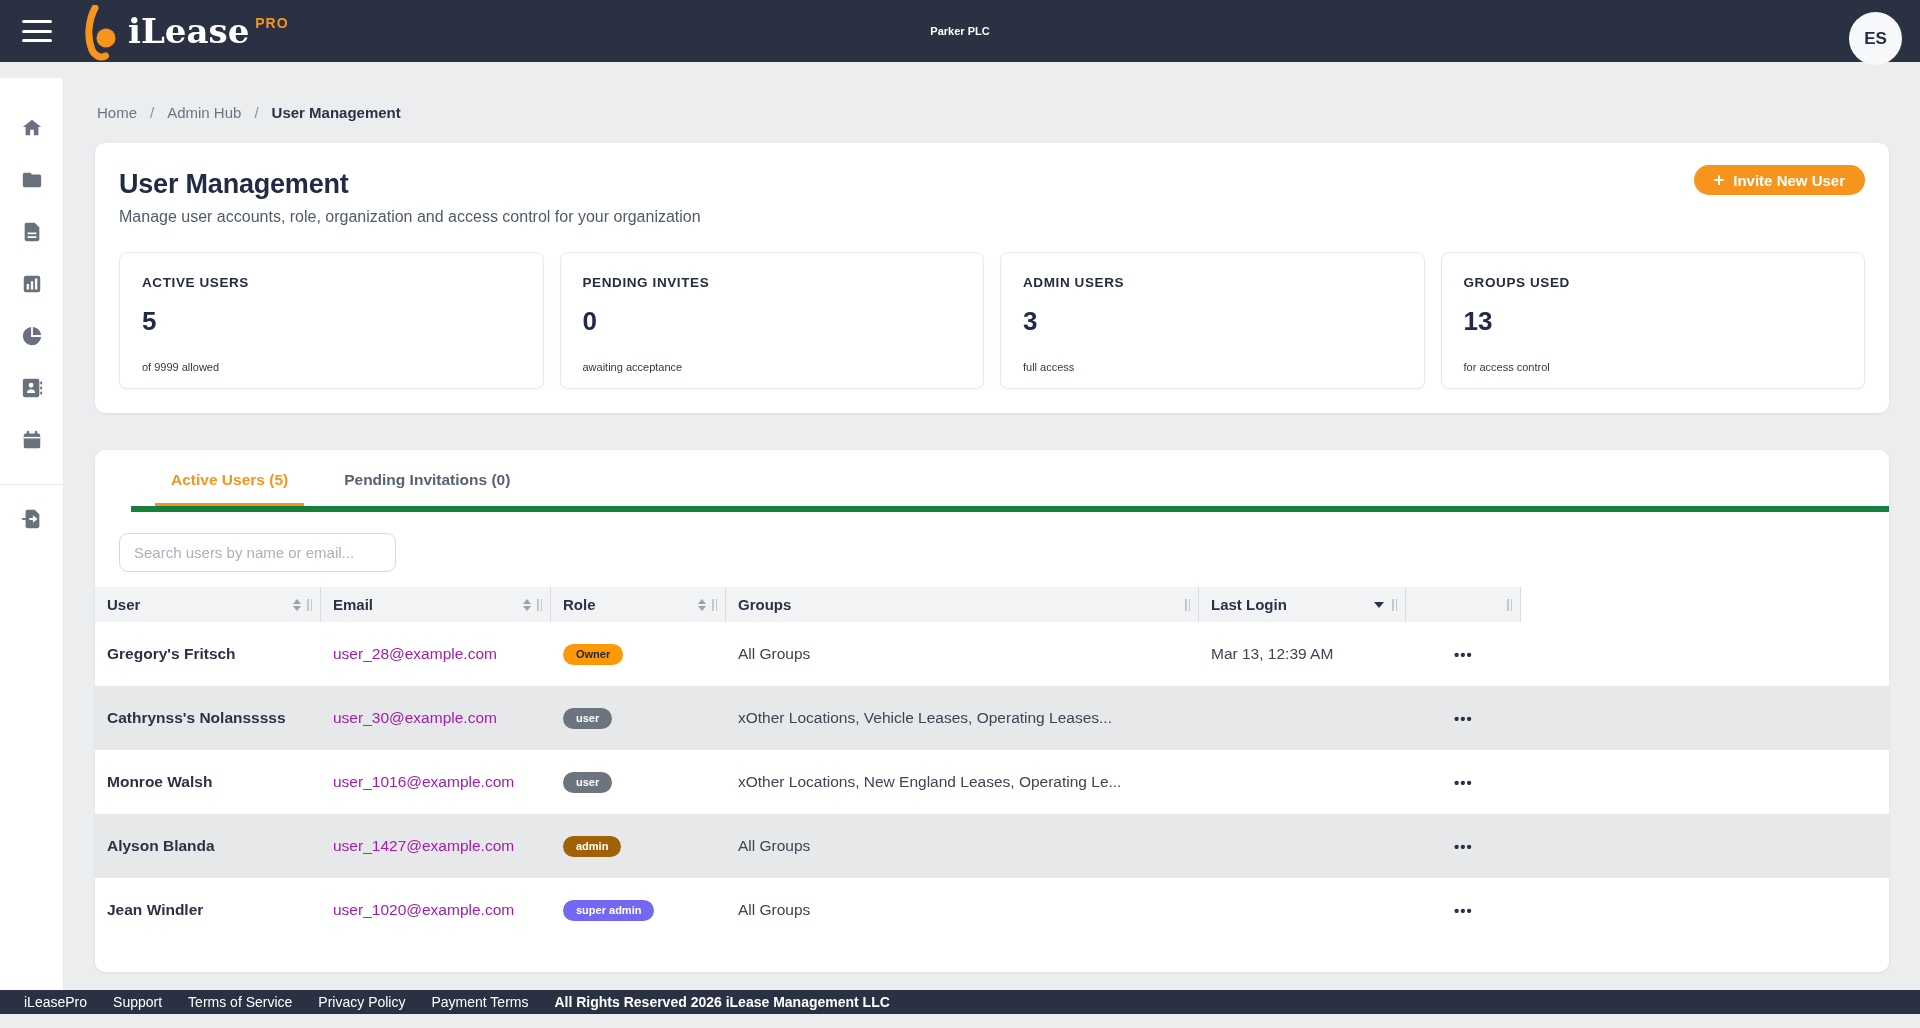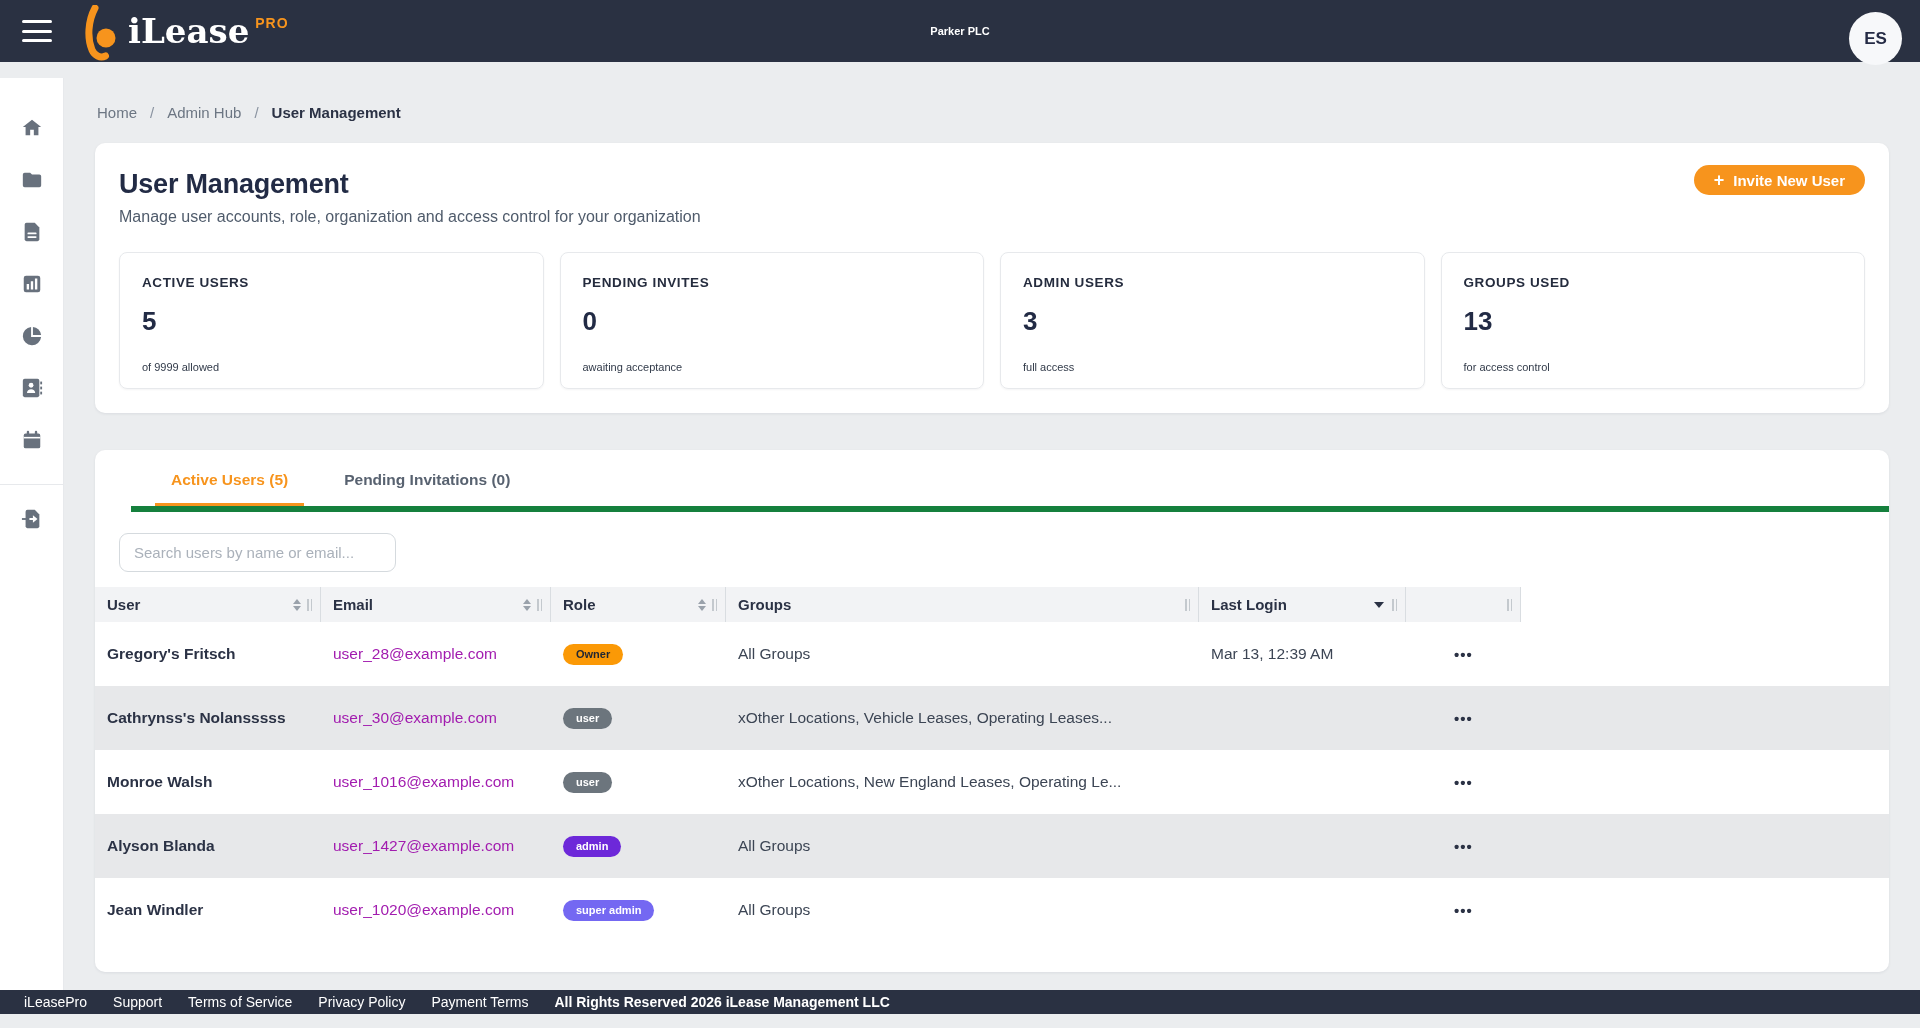--- a/index.html
+++ b/index.html
@@ -101,21 +101,21 @@
   .td-email { color:#a21caf; }
   .td-groups, .td-login { color:#3c4554; }
   .td-actions { display:flex; justify-content:center; }
   .row-menu { border:none; background:transparent; color:#2b3245; font-size:15px;
     font-weight:700; letter-spacing:1px; cursor:pointer; line-height:1; }
 
   .badge { display:inline-block; font-size:11px; font-weight:700; padding:5px 13px;
     border-radius:13px; line-height:1; }
   .badge-owner { background:#fb9906; color:#222733; }
   .badge-user { background:#6c757d; color:#fff; }
-  .badge-admin { background:#6d28d9; color:#fff; }
+  .badge-admin { background:#a16207; color:#fff; }
   .badge-super-admin { background:#7468f2; color:#fff; }
 
   
   .footer { position:absolute; left:0; bottom:14px; width:1920px; height:24px;
     background:#2a3142; display:flex; align-items:center; padding:0 24px;
     color:#fff; font-size:14px; gap:26px; }
   .footer .flink { cursor:pointer; }
   .footer .fcopy { font-weight:700; }
 </style>
 </head>

